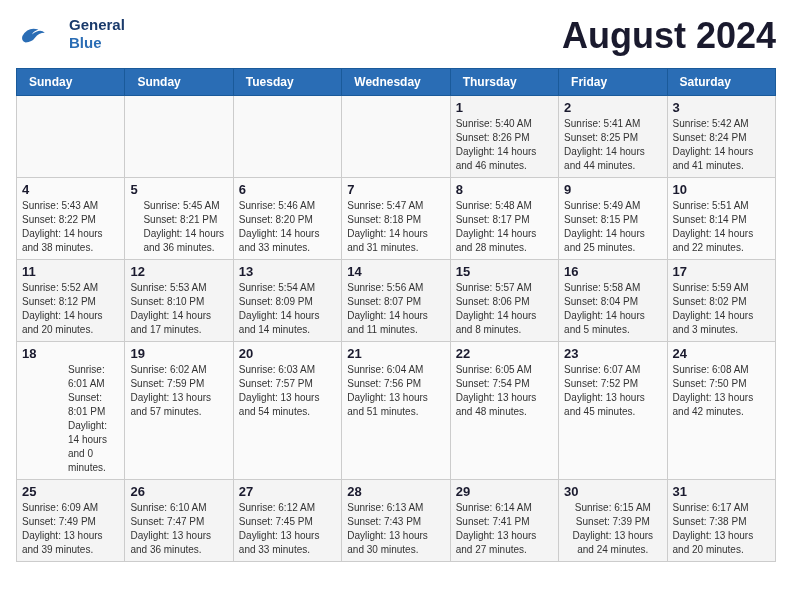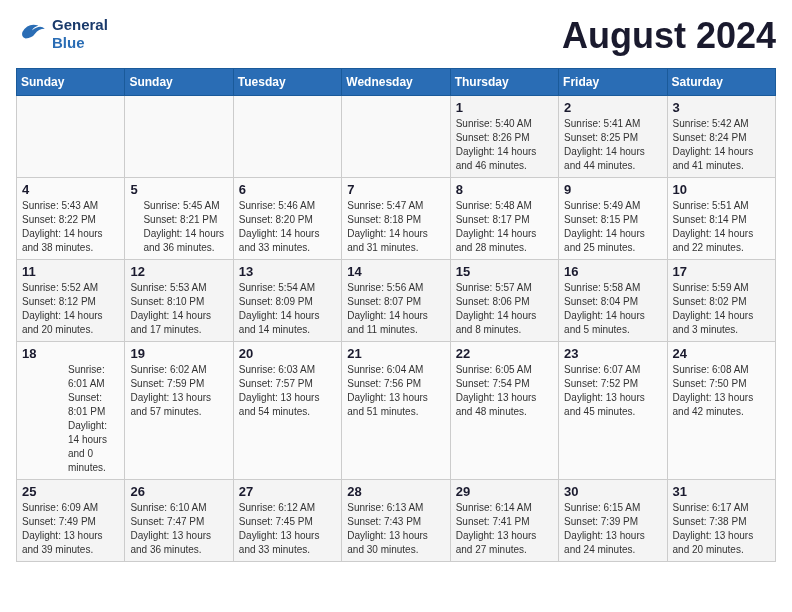--- a/index.html
+++ b/index.html
@@ -11,22 +11,22 @@
       padding: 16px;
     }
     .header {
       display: flex;
       justify-content: space-between;
       align-items: flex-start;
       margin-bottom: 12px;
     }
     .logo {
       display: flex;
-      align-items: flex-start;
-      gap: 4px;
+      align-items: flex-end;
+      gap: 21px;
     }
     .logo-bird {
       width: 32px;
       height: 32px;
     }
     .title-block {
       text-align: right;
     }
     .month-title {
       font-size: 36px;
@@ -41,21 +41,21 @@
     table {
       width: 100%;
       border-collapse: collapse;
       table-layout: fixed;
     }
     th {
       background-color: #2a6db5;
       color: white;
       font-size: 12px;
       font-weight: bold;
-      padding: 6px 4px;
+      padding: 6px 12px;
       text-align: left;
       border: 1px solid #1a5a9a;
     }
     td {
       border: 1px solid #ccc;
       vertical-align: top;
       padding: 4px 5px;
       font-size: 10px;
       color: #333;
       height: 82px;
@@ -330,21 +330,21 @@
         </td>
         <td>
           <span class="day-number">29</span>
           <div class="day-info" style="white-space: pre-line;">Sunrise: 6:14 AM
 Sunset: 7:41 PM
 Daylight: 13 hours
 and 27 minutes.</div>
         </td>
         <td>
           <span class="day-number">30</span>
-          <div class="day-info" style="white-space: pre-line;">Sunrise: 6:15 AM
+          <div class="day-info" style="white-space: pre-line; text-align: center;">Sunrise: 6:15 AM
 Sunset: 7:39 PM
 Daylight: 13 hours
 and 24 minutes.</div>
         </td>
         <td>
           <span class="day-number">31</span>
           <div class="day-info" style="white-space: pre-line;">Sunrise: 6:17 AM
 Sunset: 7:38 PM
 Daylight: 13 hours
 and 20 minutes.</div>

